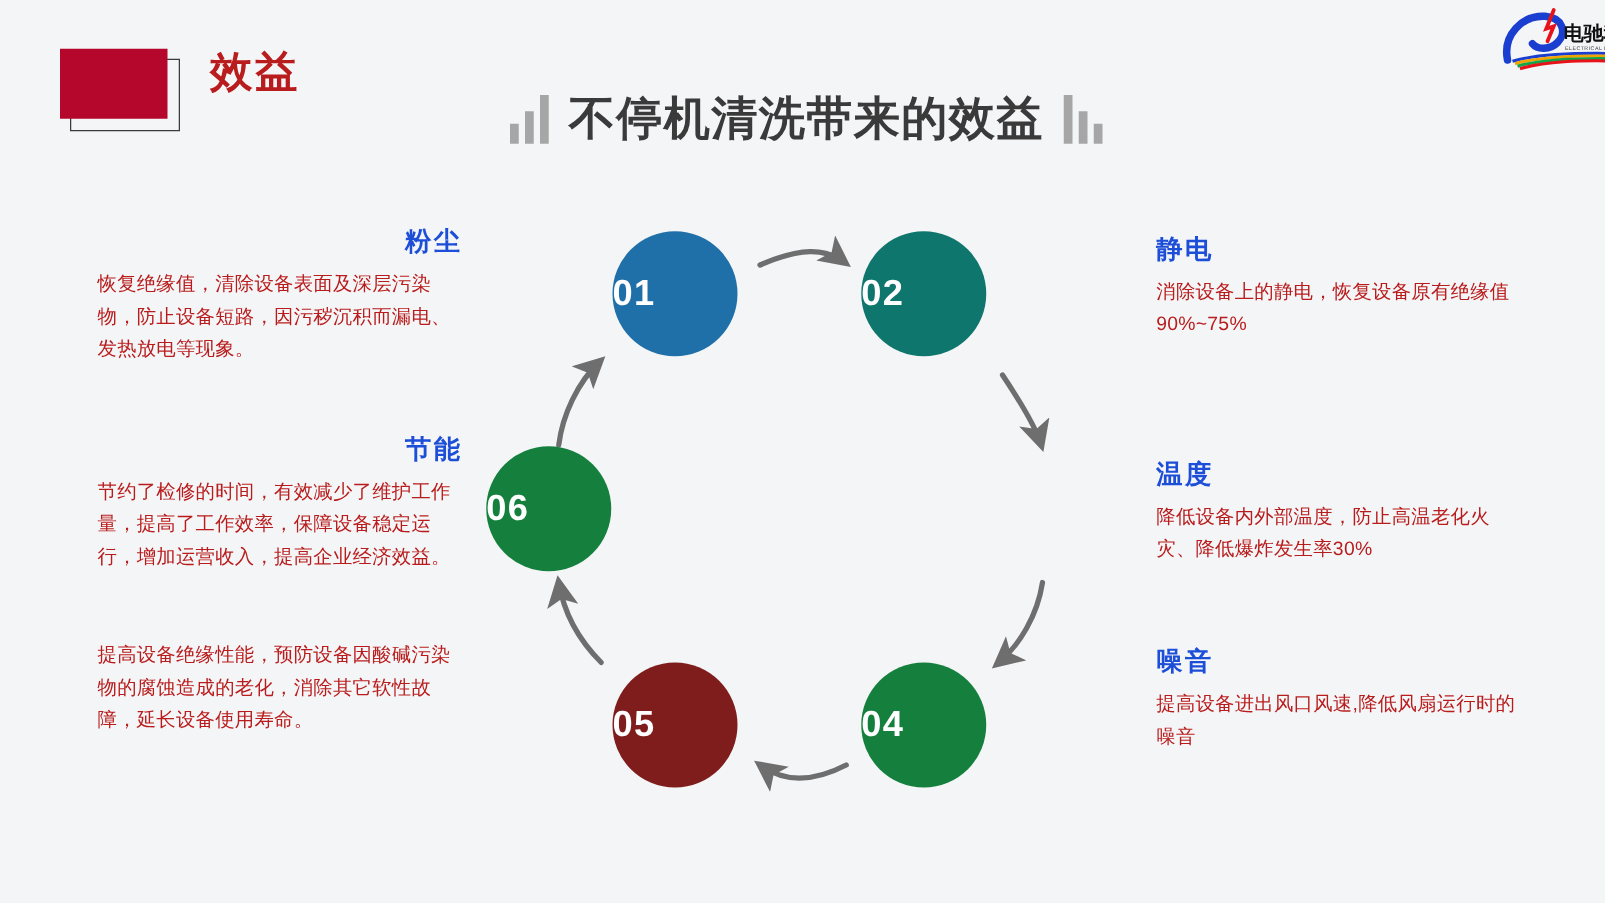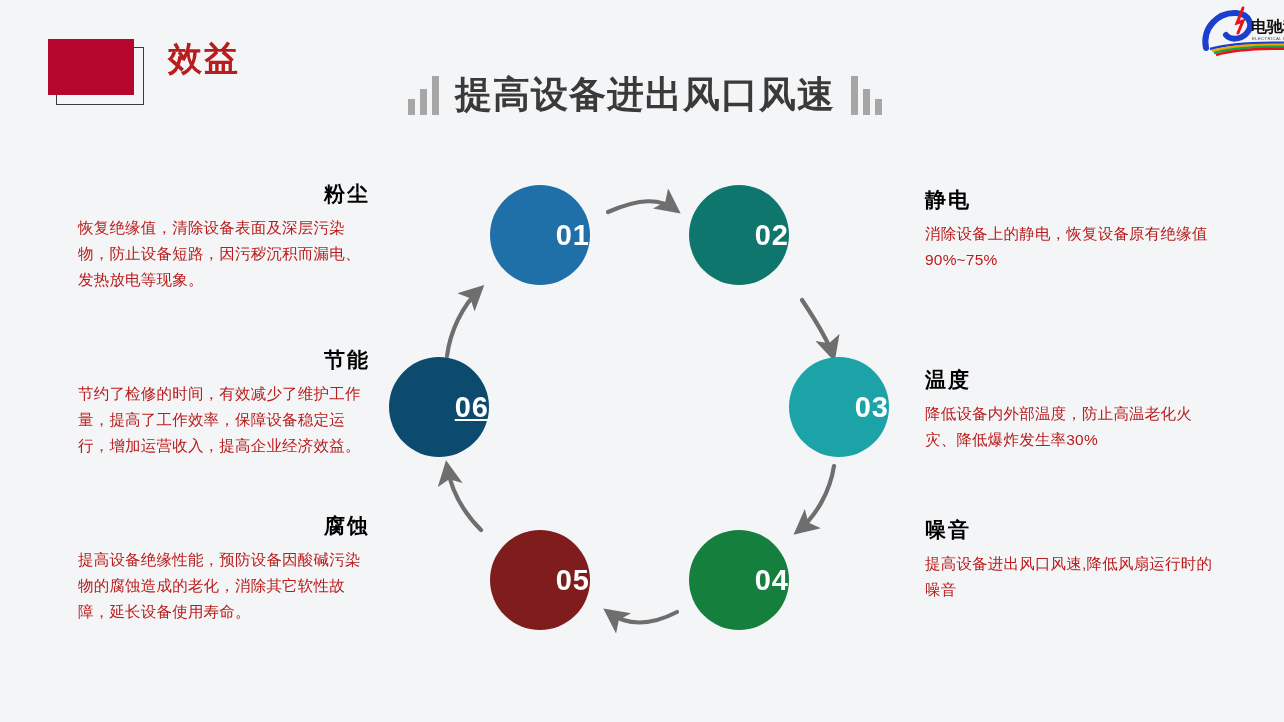--- a/index.html
+++ b/index.html
@@ -112,42 +112,42 @@
     width: 580px;
     height: 500px;
   }
   .node {
     position: absolute;
     width: 100px;
     height: 100px;
     border-radius: 50%;
     display: flex;
     align-items: center;
-    justify-content: flex-end;
+    justify-content: flex-start;
     color: #ffffff;
     font-size: 29px;
     font-weight: 700;
     letter-spacing: 1px;
   }
   .node.n1 { left: 140px; top: 25px;  background: #1f6fa8; }
   .node.n2 { left: 339px; top: 25px;  background: #3498db; }
   .node.n3 { left: 439px; top: 197px; background: #1ba3a8; }
   .node.n4 { left: 339px; top: 370px; background: #5aa158; }
   .node.n5 { left: 140px; top: 370px; background: #a0c256; }
   .node.n6 { left: 39px;  top: 197px; background: #fbba00; }
 
   
   .block {
     position: absolute;
     width: 292px;
   }
   .block .b-title {
     font-size: 21px;
     font-weight: 700;
-    color: #000000;
+    color: #1d4ed8;
     letter-spacing: 2px;
     margin-bottom: 7px;
     line-height: 28px;
   }
   .block .b-body {
     font-size: 15.5px;
     color: #b91c1c;
     line-height: 26px;
     letter-spacing: 0.2px;
   }
@@ -184,21 +184,21 @@
   <div class="badge-outline"></div>
   <div class="badge-fill"></div>
   <div class="badge-label">效益</div>
 
   <div class="title-wrap">
     <span class="bars asc">
         <i></i>
         <i></i>
         <i></i>
       </span>
-    <span class="title-text">提高设备进出风口风速</span>
+    <span class="title-text">不停机清洗带来的效益</span>
     <span class="bars desc">
         <i></i>
         <i></i>
         <i></i>
       </span>
   </div>
 
   <div class="diagram">
     <svg class="arrows-svg" viewBox="0 0 580 500">
       <defs>
@@ -215,44 +215,40 @@
         <path d="M97 196 C100 172, 112 146, 130 129"></path>
       </g>
     </svg>
 
     <div class="node n1" style="background: rgb(31, 111, 168);">
       <span>01</span>
     </div>
     <div class="node n2" style="background: #0f766e;">
       <span>02</span>
     </div>
-    <div class="node n3" style="background: rgb(27, 163, 168);">
-      <span>03</span>
-    </div>
     <div class="node n4" style="background: #15803d;">
       <span>04</span>
     </div>
     <div class="node n5" style="background: #7f1d1d;">
       <span>05</span>
     </div>
-    <div class="node n6" style="background: #0c4a6e; text-decoration: underline;">
+    <div class="node n6" style="background: #15803d;">
       <span>06</span>
     </div>
   </div>
 
   <div class="block left l1">
     <div class="b-title">粉尘</div>
     <div class="b-body">恢复绝缘值，清除设备表面及深层污染物，防止设备短路，因污秽沉积而漏电、发热放电等现象。</div>
   </div>
   <div class="block left l2">
     <div class="b-title">节能</div>
     <div class="b-body">节约了检修的时间，有效减少了维护工作量，提高了工作效率，保障设备稳定运行，增加运营收入，提高企业经济效益。</div>
   </div>
   <div class="block left l3">
-    <div class="b-title">腐蚀</div>
     <div class="b-body">提高设备绝缘性能，预防设备因酸碱污染物的腐蚀造成的老化，消除其它软性故障，延长设备使用寿命。</div>
   </div>
 
   <div class="block right r1">
     <div class="b-title">静电</div>
     <div class="b-body">消除设备上的静电，恢复设备原有绝缘值90%~75%</div>
   </div>
   <div class="block right r2">
     <div class="b-title">温度</div>
     <div class="b-body">降低设备内外部温度，防止高温老化火灾、降低爆炸发生率30%</div>

